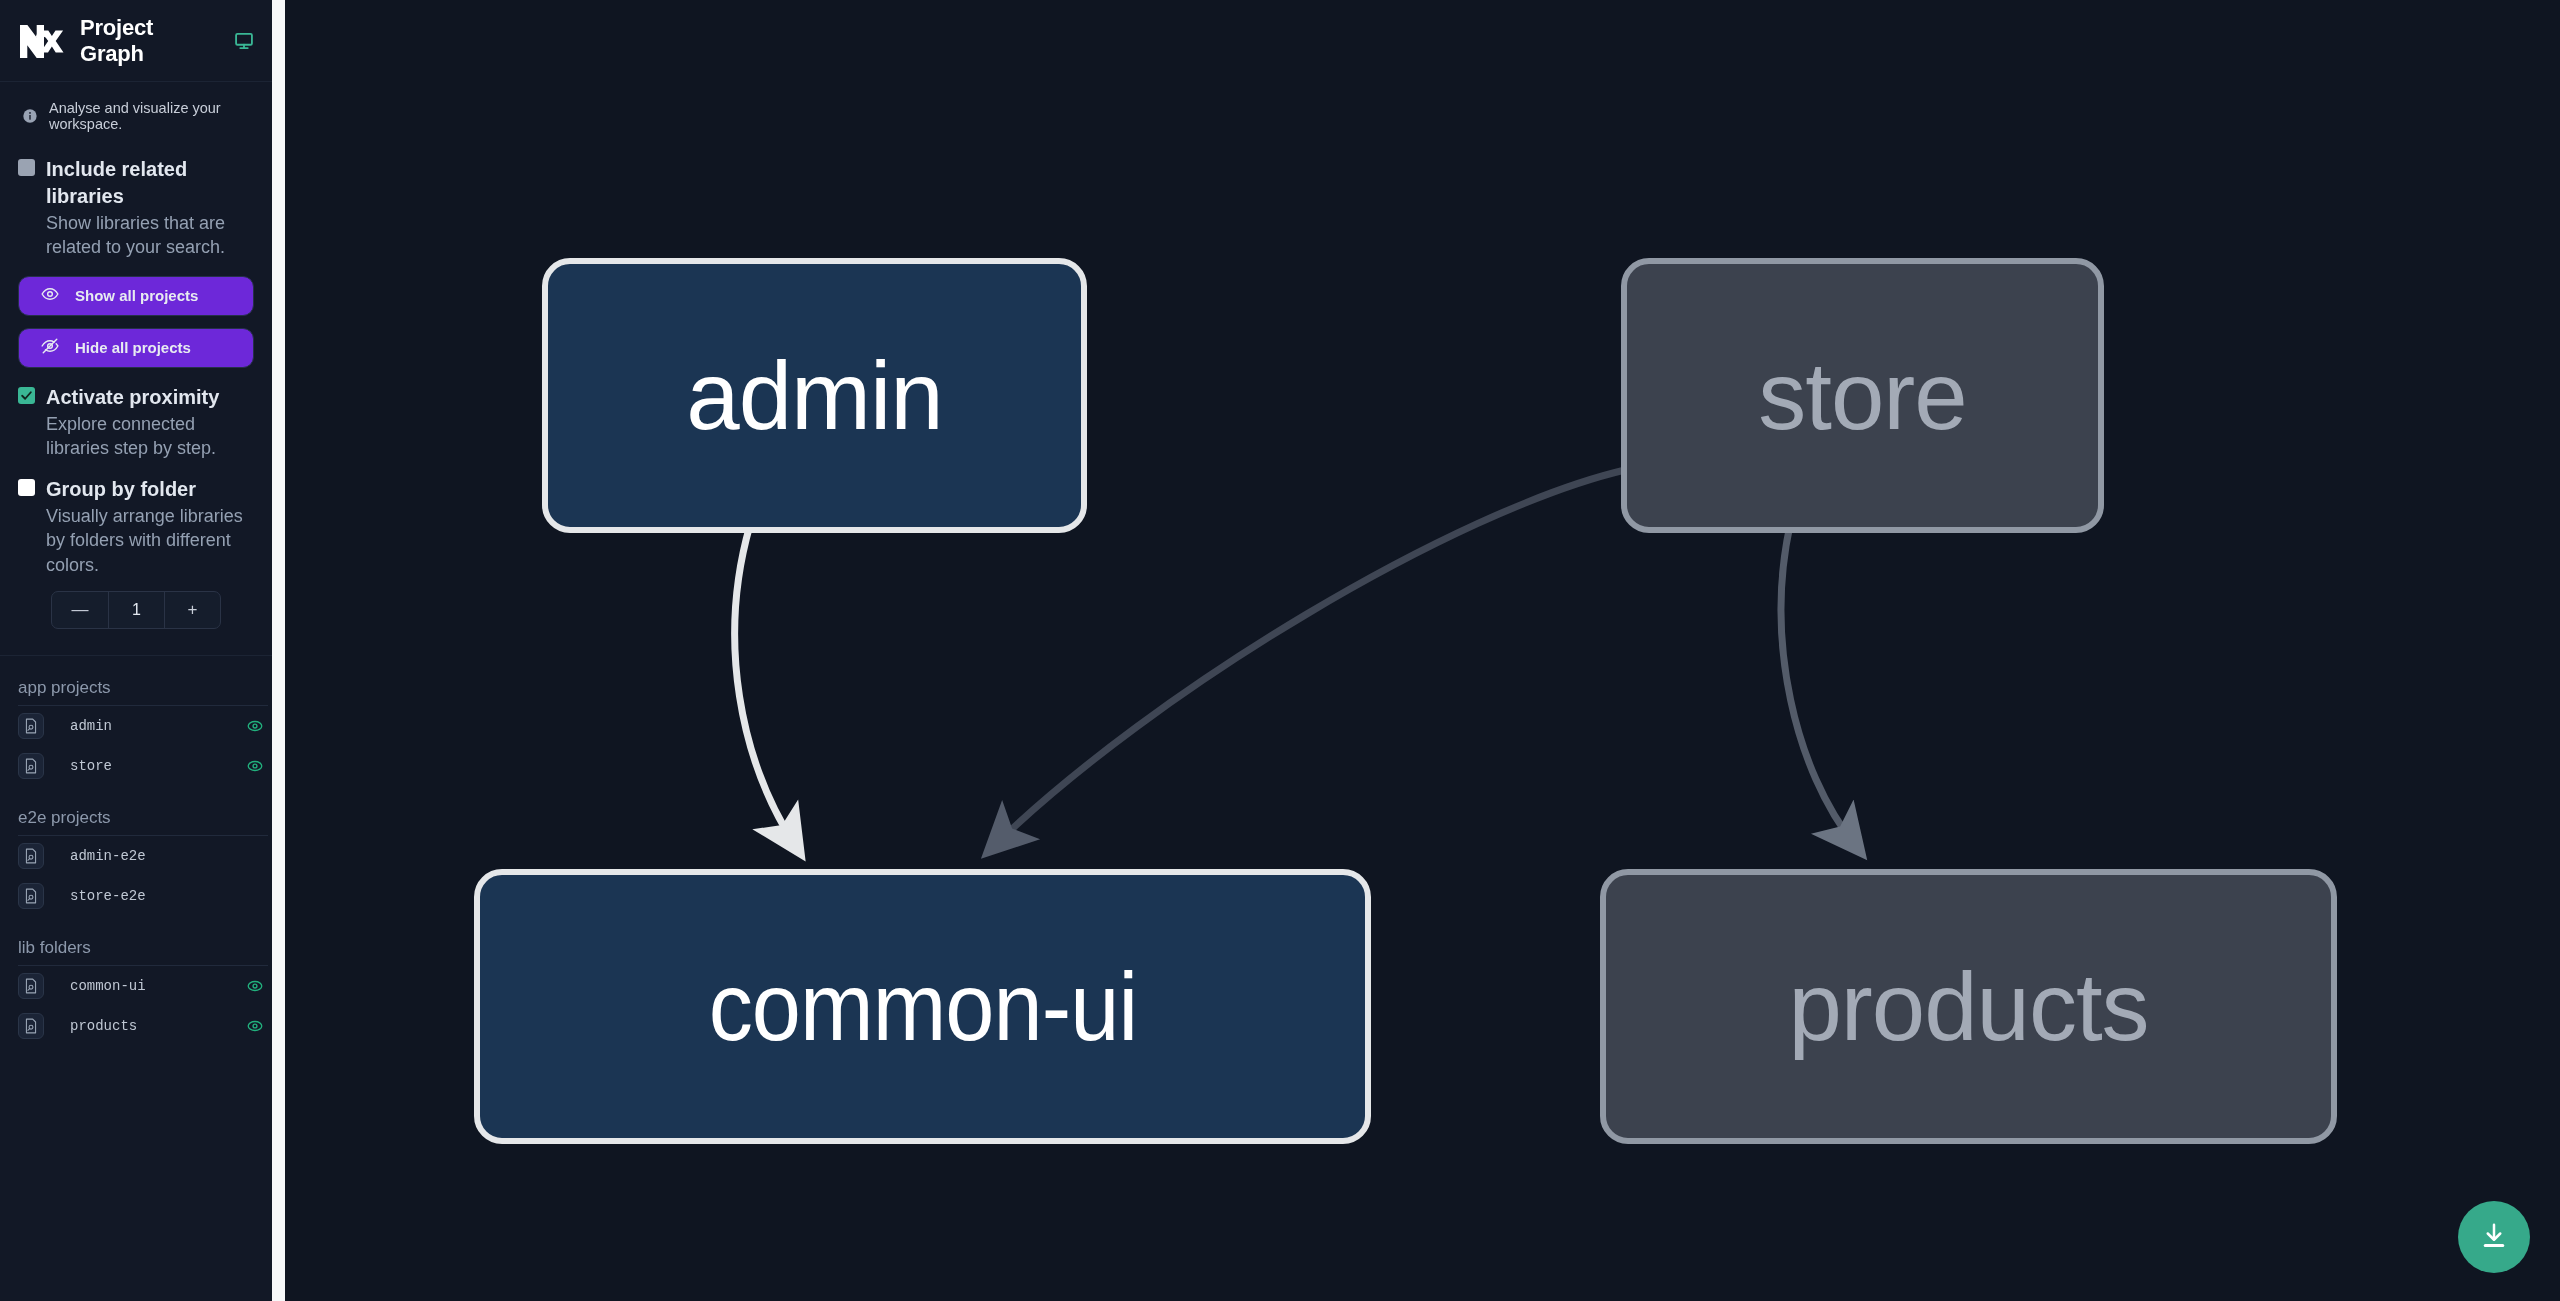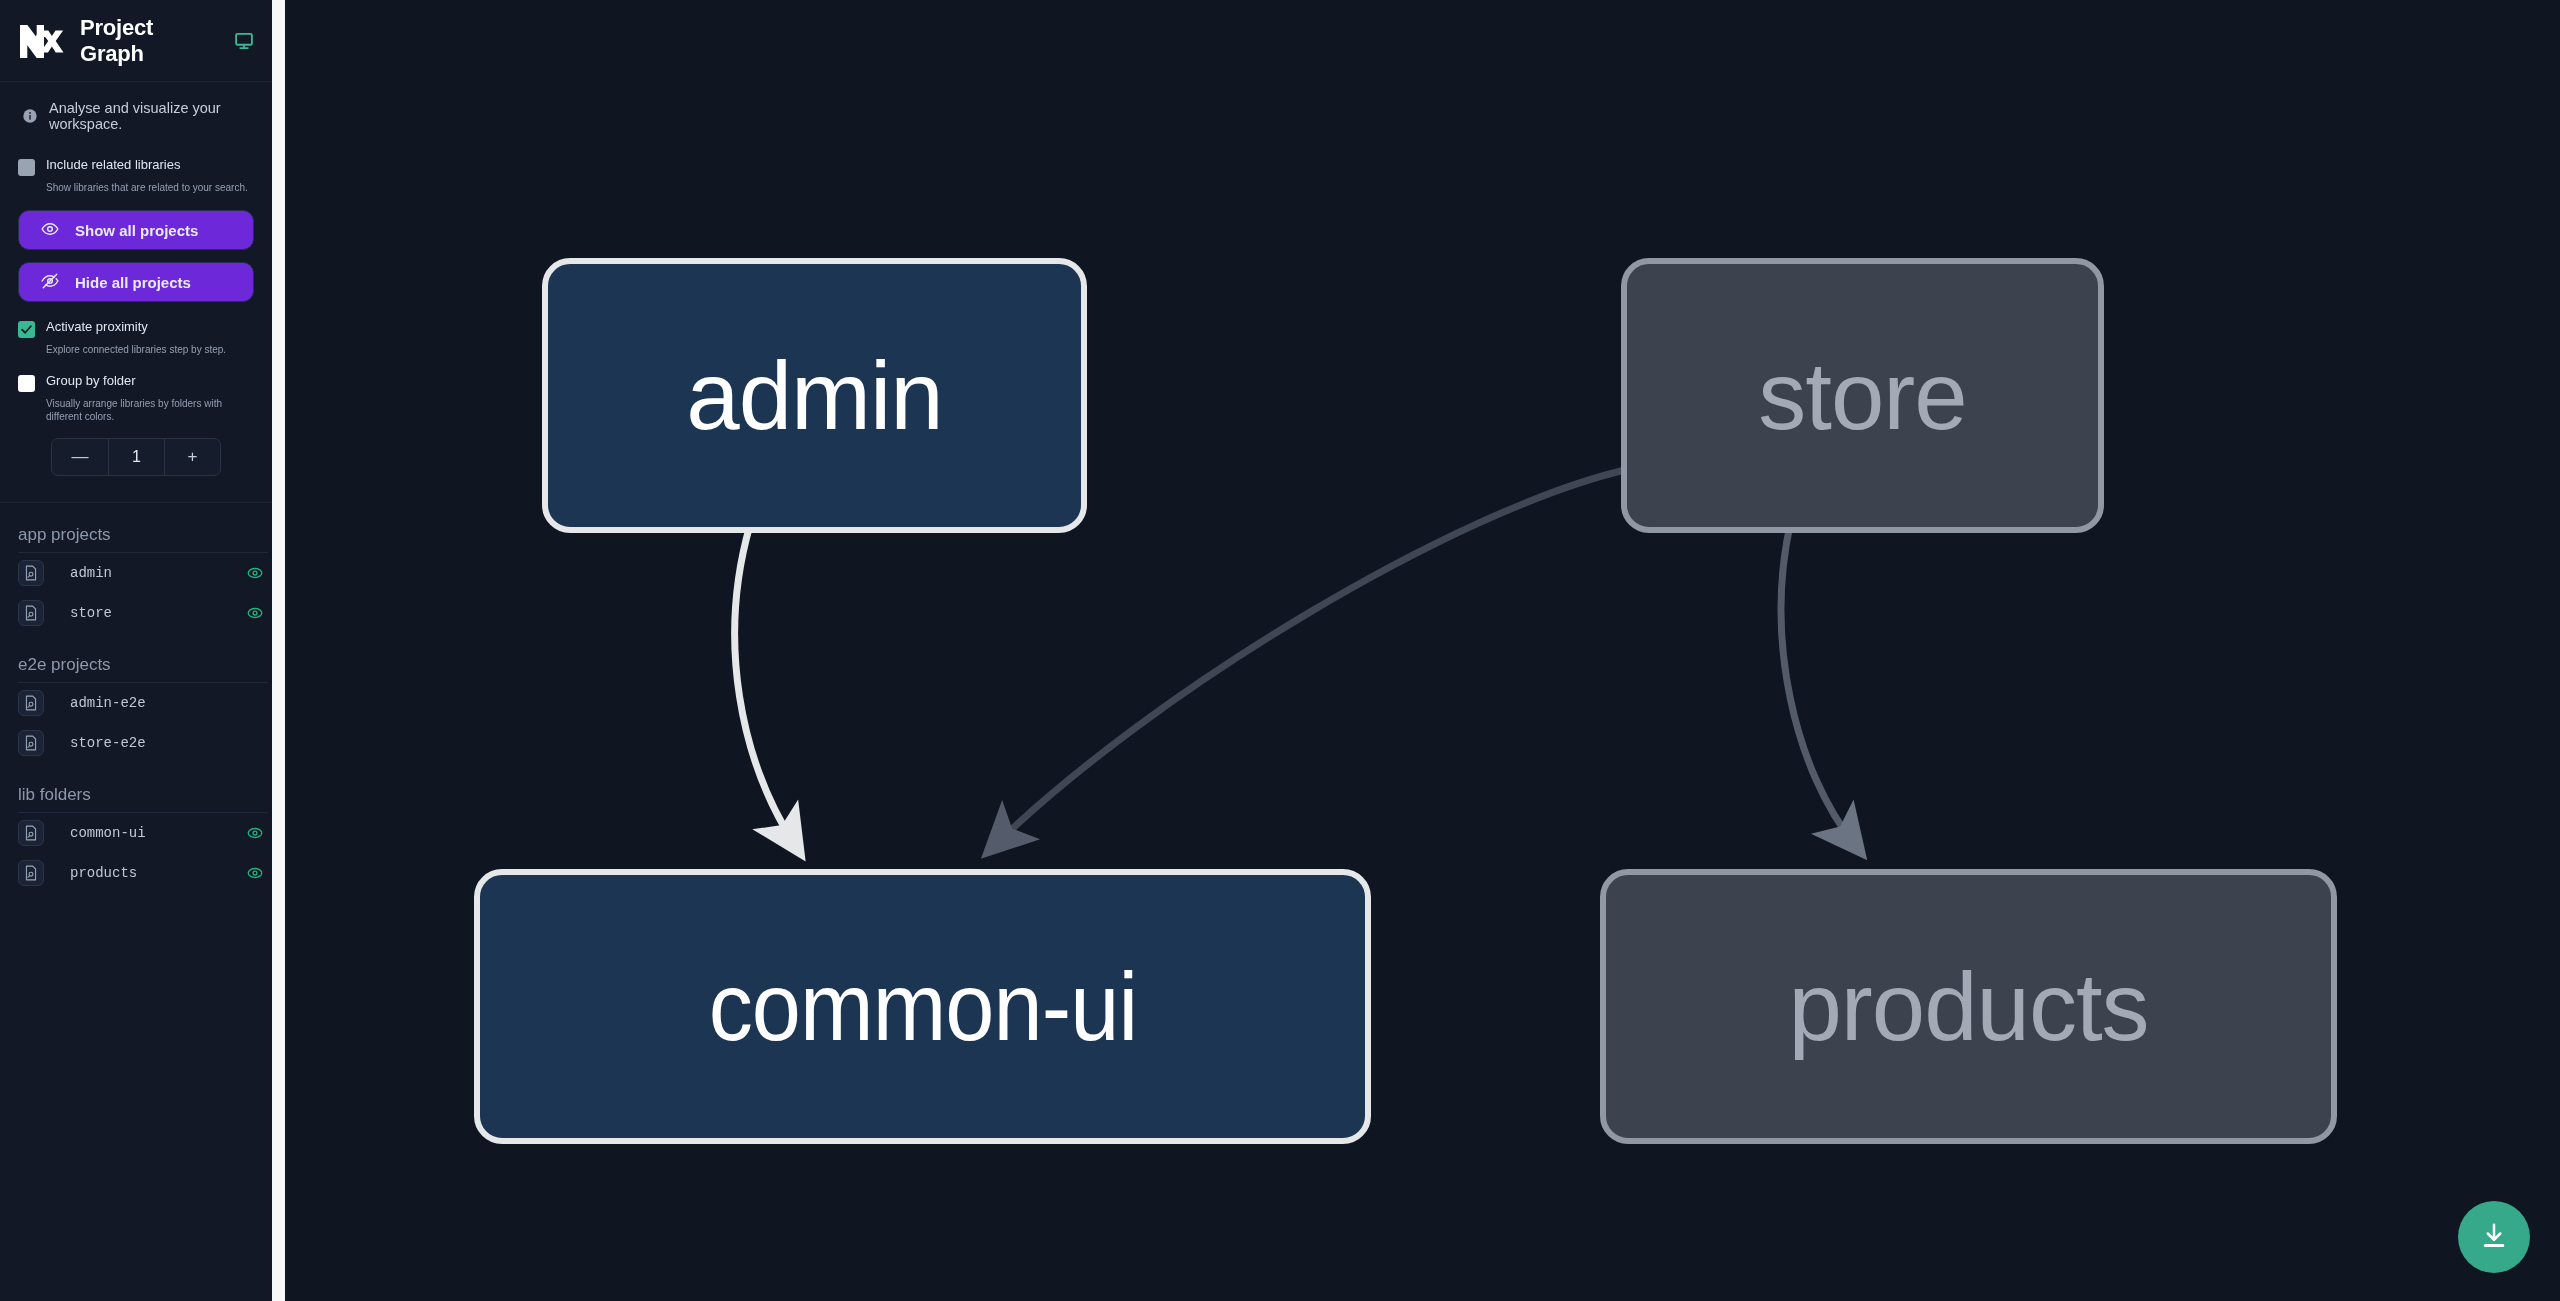--- a/index.html
+++ b/index.html
@@ -76,22 +76,22 @@
     border-radius: 3px; margin-top: 3px;
     background: #9aa3b2;
   }
   .cbox.white { background: #FFFFFF; }
   .cbox.green {
     background: #3AB795;
     display:flex; align-items:center; justify-content:center;
   }
   .cbox.green svg { display:block; }
   .opt-texts { flex: 1; }
-  .opt-title { color: #E2E7EF; font-size: 13px; font-weight: 400; line-height: 1.35; }
-  .opt-desc { color: #94A0B2; font-size: 10px; line-height: 1.35; margin-top: 7px; }
+  .opt-title { color: #E2E7EF; font-size: 20px; font-weight: 700; line-height: 1.35; }
+  .opt-desc { color: #94A0B2; font-size: 18px; line-height: 1.35; margin-top: 1px; }
 
   .btn-wrap { padding: 16px 18px 0 18px; }
   .sb-button {
     width: 100%; height: 40px;
     background: #6d28d9;
     border: 1px solid #26304a;
     border-radius: 11px;
     display: flex; align-items: center;
     padding-left: 22px; gap: 16px;
     color: #E7EBF1; font-size: 15px; font-weight: 700;

